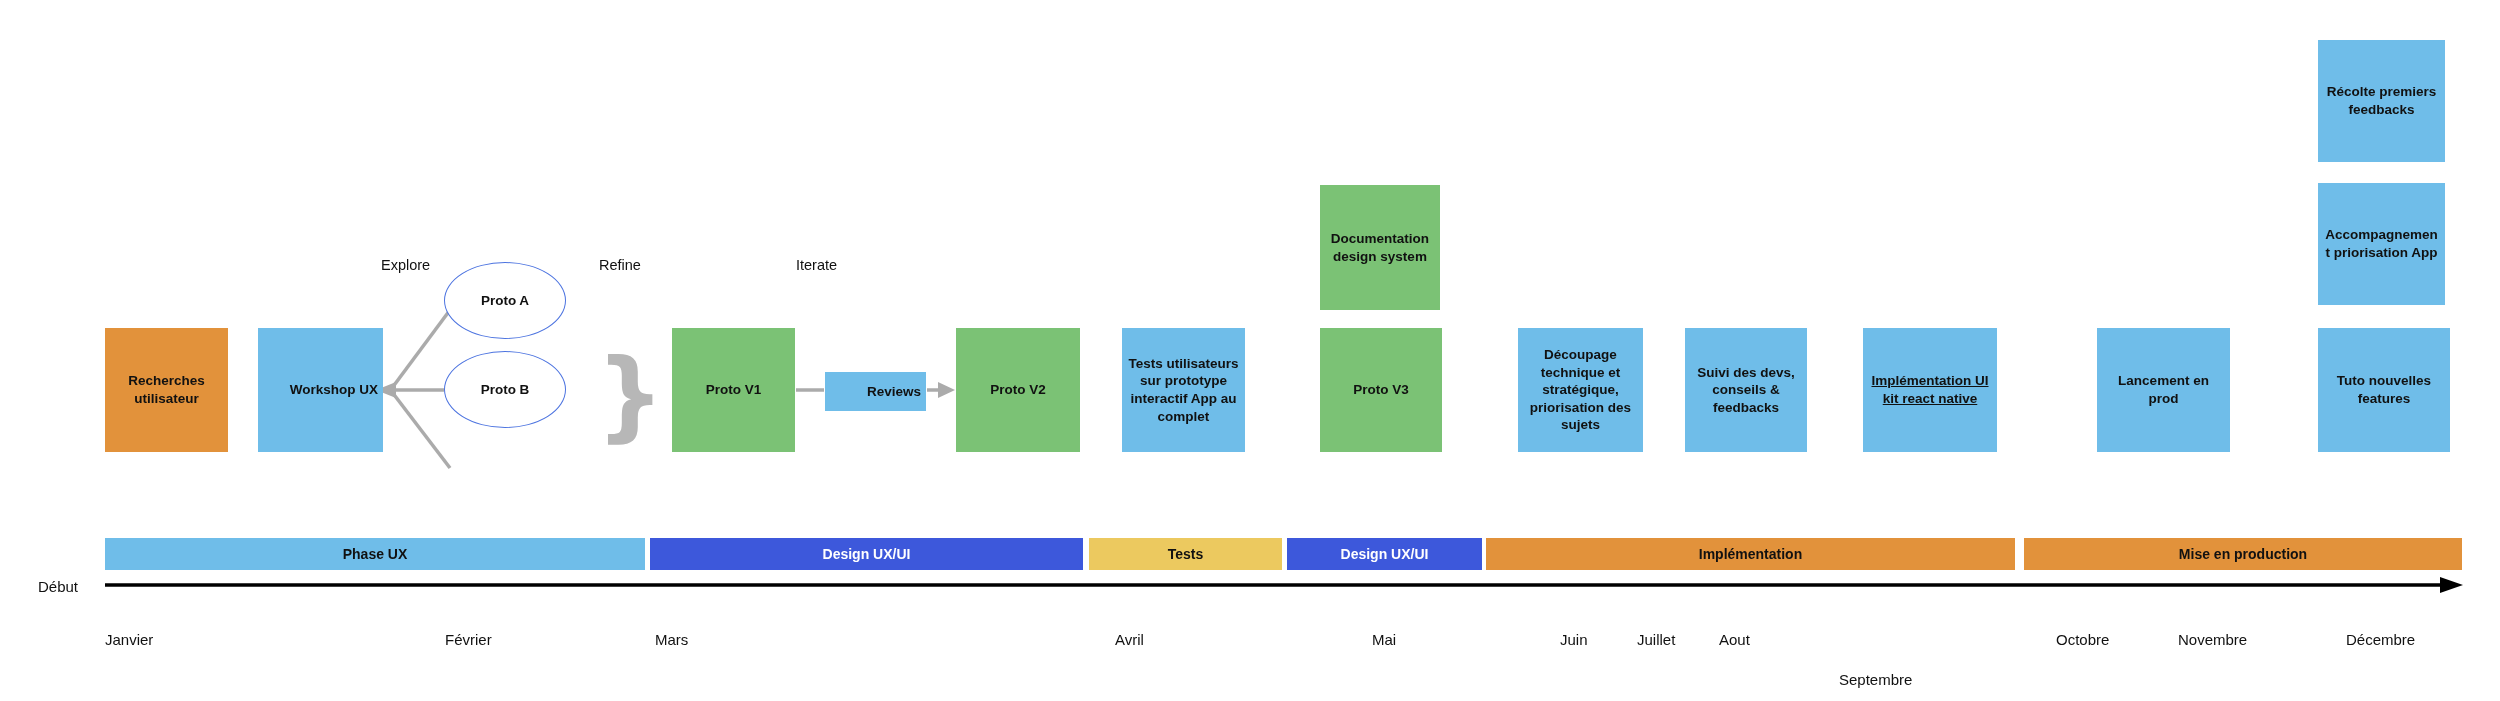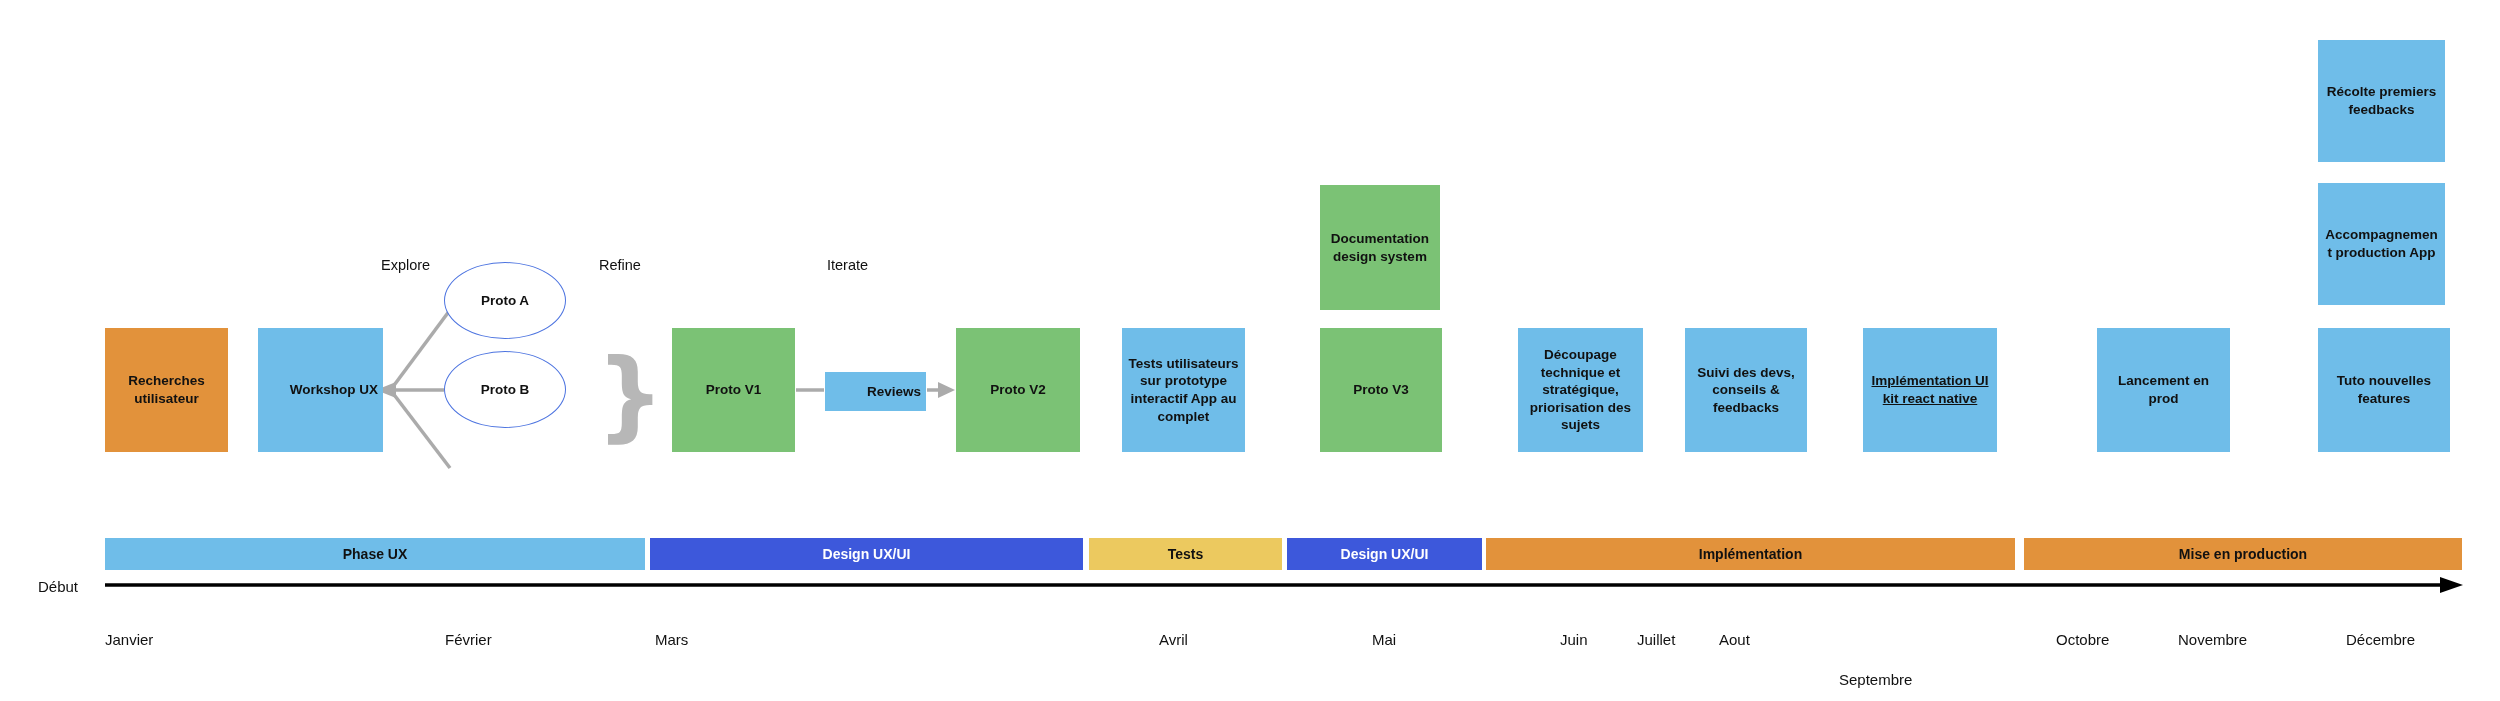--- a/index.html
+++ b/index.html
@@ -160,26 +160,26 @@
     <span>Lancement en prod</span>
   </div>
   <div class="box c-lightblue" style="left:2318px; width:132px;">
     <span>Tuto nouvelles features</span>
   </div>
 
   <div class="box c-lightblue" style="left:2318px; top:40px; width:127px; height:122px;">
     <span>Récolte premiers feedbacks</span>
   </div>
   <div class="box c-lightblue" style="left:2318px; top:183px; width:127px; height:122px;">
-    <span>Accompagnement production App</span>
+    <span>Accompagnement priorisation App</span>
   </div>
 
   <div class="free-label" style="left:381px; top:257px;">Explore</div>
   <div class="free-label" style="left:599px; top:257px;">Refine</div>
-  <div class="free-label" style="left:827px; top:257px;">Iterate</div>
+  <div class="free-label" style="left:796px; top:257px;">Iterate</div>
 
   <div class="bar c-lightblue" style="left:105px; width:540px;">
     <span>Phase UX</span>
   </div>
   <div class="bar c-royal" style="left:650px; width:433px;">
     <span>Design UX/UI</span>
   </div>
   <div class="bar c-yellow" style="left:1089px; width:193px;">
     <span>Tests</span>
   </div>
@@ -191,21 +191,21 @@
   </div>
   <div class="bar c-orange" style="left:2024px; width:438px;">
     <span>Mise en production</span>
   </div>
 
   <div class="free-label" style="left:38px; top:578px; font-size:15px;">Début</div>
 
   <div class="month" style="left:105px;">Janvier</div>
   <div class="month" style="left:445px;">Février</div>
   <div class="month" style="left:655px;">Mars</div>
-  <div class="month" style="left:1115px;margin-left:44px;">Avril</div>
+  <div class="month" style="left:1115px;">Avril</div>
   <div class="month" style="left:1372px;">Mai</div>
   <div class="month" style="left:1560px;">Juin</div>
   <div class="month" style="left:1637px;">Juillet</div>
   <div class="month" style="left:1719px;text-align:right;">Aout</div>
   <div class="month" style="left:1839px;margin-top:40px;">Septembre</div>
   <div class="month" style="left:2056px;">Octobre</div>
   <div class="month" style="left:2178px;">Novembre</div>
   <div class="month" style="left:2346px;">Décembre</div>
 
 </div>

